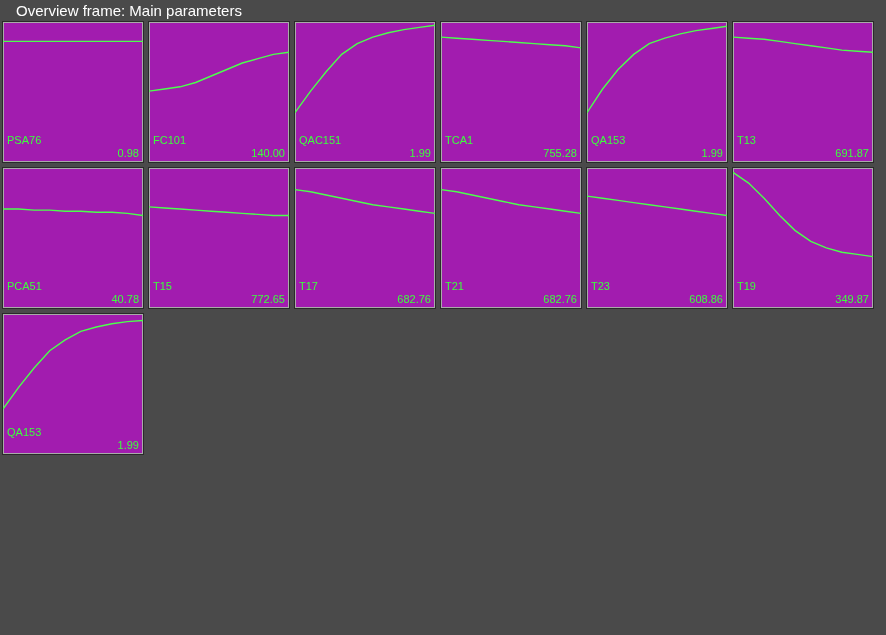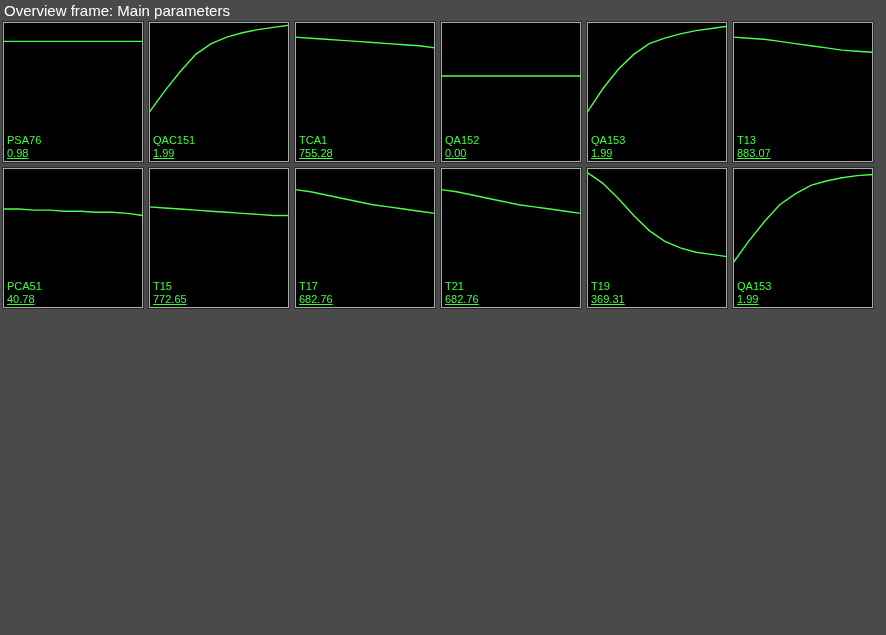--- a/index.html
+++ b/index.html
@@ -12,33 +12,33 @@
     overflow: hidden;
   }
   .frame {
     width: 886px;
     height: 635px;
     box-sizing: border-box;
   }
   .title {
     color: #fff;
     font-size: 15px;
-    padding: 2px 4px;
+    padding: 2px 16px;
     font-weight: normal;
   }
   .grid {
     display: flex;
     flex-wrap: wrap;
     padding: 0 2px;
     gap: 4px;
   }
   .cell {
     width: 142px;
     height: 142px;
-    background: #000000;
+    background: #a21caf;
     border: 1px solid #2a2a2a;
     outline: 1px solid #aaa;
     outline-offset: -2px;
     box-sizing: border-box;
     position: relative;
     display: flex;
     flex-direction: column;
   }
   .plot {
     flex: 1;
@@ -64,23 +64,22 @@
     padding: 0 4px 2px 4px;
   }
   .tag {
     color: #3cff3c;
     font-size: 11px;
     line-height: 12px;
   }
   .val {
     color: #3cff3c;
     font-size: 11px;
-    text-align: left;
+    text-align: right;
     line-height: 14px;
-    text-decoration: underline;
   }
 </style>
 </head>
 <body>
 
 <div class="frame">
   <div class="title">Overview frame: Main parameters</div>
   <div class="grid" id="grid">
       <div class="cell">
         <div class="plot">
@@ -89,20 +88,31 @@
           </svg>
         </div>
         <div class="footer">
           <div class="tag">PSA76</div>
           <div class="val">0.98</div>
         </div>
       </div>
       <div class="cell">
         <div class="plot">
           <svg viewBox="0 0 140 108" preserveAspectRatio="none">
+            <polyline points="0.0,69.1 15.6,67.0 31.1,64.8 46.7,60.5 62.2,54.0 77.8,47.5 93.3,41.0 108.9,36.7 124.4,32.4 140.0,30.2"></polyline>
+          </svg>
+        </div>
+        <div class="footer">
+          <div class="tag">FC101</div>
+          <div class="val">140.00</div>
+        </div>
+      </div>
+      <div class="cell">
+        <div class="plot">
+          <svg viewBox="0 0 140 108" preserveAspectRatio="none">
             <polyline points="0.0,90.7 15.6,69.1 31.1,49.7 46.7,32.4 62.2,21.6 77.8,15.1 93.3,10.8 108.9,7.6 124.4,5.4 140.0,3.2"></polyline>
           </svg>
         </div>
         <div class="footer">
           <div class="tag">QAC151</div>
           <div class="val">1.99</div>
         </div>
       </div>
       <div class="cell">
         <div class="plot">
@@ -111,48 +121,37 @@
           </svg>
         </div>
         <div class="footer">
           <div class="tag">TCA1</div>
           <div class="val">755.28</div>
         </div>
       </div>
       <div class="cell">
         <div class="plot">
           <svg viewBox="0 0 140 108" preserveAspectRatio="none">
-            <polyline points="0.0,54.0 15.6,54.0 31.1,54.0 46.7,54.0 62.2,54.0 77.8,54.0 93.3,54.0 108.9,54.0 124.4,54.0 140.0,54.0"></polyline>
-          </svg>
-        </div>
-        <div class="footer">
-          <div class="tag">QA152</div>
-          <div class="val">0.00</div>
-        </div>
-      </div>
-      <div class="cell">
-        <div class="plot">
-          <svg viewBox="0 0 140 108" preserveAspectRatio="none">
             <polyline points="0.0,90.7 15.6,67.0 31.1,47.5 46.7,32.4 62.2,21.6 77.8,16.2 93.3,11.9 108.9,8.6 124.4,6.5 140.0,4.3"></polyline>
           </svg>
         </div>
         <div class="footer">
           <div class="tag">QA153</div>
           <div class="val">1.99</div>
         </div>
       </div>
       <div class="cell">
         <div class="plot">
           <svg viewBox="0 0 140 108" preserveAspectRatio="none">
             <polyline points="0.0,15.1 15.6,16.2 31.1,17.3 46.7,19.4 62.2,21.6 77.8,23.8 93.3,25.9 108.9,28.1 124.4,29.2 140.0,30.2"></polyline>
           </svg>
         </div>
         <div class="footer">
           <div class="tag">T13</div>
-          <div class="val">883.07</div>
+          <div class="val">691.87</div>
         </div>
       </div>
       <div class="cell">
         <div class="plot">
           <svg viewBox="0 0 140 108" preserveAspectRatio="none">
             <polyline points="0.0,41.0 15.6,41.0 31.1,42.1 46.7,42.1 62.2,43.2 77.8,43.2 93.3,44.3 108.9,44.3 124.4,45.4 140.0,47.5"></polyline>
           </svg>
         </div>
         <div class="footer">
           <div class="tag">PCA51</div>
@@ -188,26 +187,37 @@
           </svg>
         </div>
         <div class="footer">
           <div class="tag">T21</div>
           <div class="val">682.76</div>
         </div>
       </div>
       <div class="cell">
         <div class="plot">
           <svg viewBox="0 0 140 108" preserveAspectRatio="none">
+            <polyline points="0.0,28.1 15.6,30.2 31.1,32.4 46.7,34.6 62.2,36.7 77.8,38.9 93.3,41.0 108.9,43.2 124.4,45.4 140.0,47.5"></polyline>
+          </svg>
+        </div>
+        <div class="footer">
+          <div class="tag">T23</div>
+          <div class="val">608.86</div>
+        </div>
+      </div>
+      <div class="cell">
+        <div class="plot">
+          <svg viewBox="0 0 140 108" preserveAspectRatio="none">
             <polyline points="0.0,4.3 15.6,15.1 31.1,30.2 46.7,47.5 62.2,62.6 77.8,73.4 93.3,79.9 108.9,84.2 124.4,86.4 140.0,88.6"></polyline>
           </svg>
         </div>
         <div class="footer">
           <div class="tag">T19</div>
-          <div class="val">369.31</div>
+          <div class="val">349.87</div>
         </div>
       </div>
       <div class="cell">
         <div class="plot">
           <svg viewBox="0 0 140 108" preserveAspectRatio="none">
             <polyline points="0.0,95.0 15.6,73.4 31.1,54.0 46.7,36.7 62.2,25.9 77.8,17.3 93.3,13.0 108.9,9.7 124.4,7.6 140.0,6.5"></polyline>
           </svg>
         </div>
         <div class="footer">
           <div class="tag">QA153</div>

